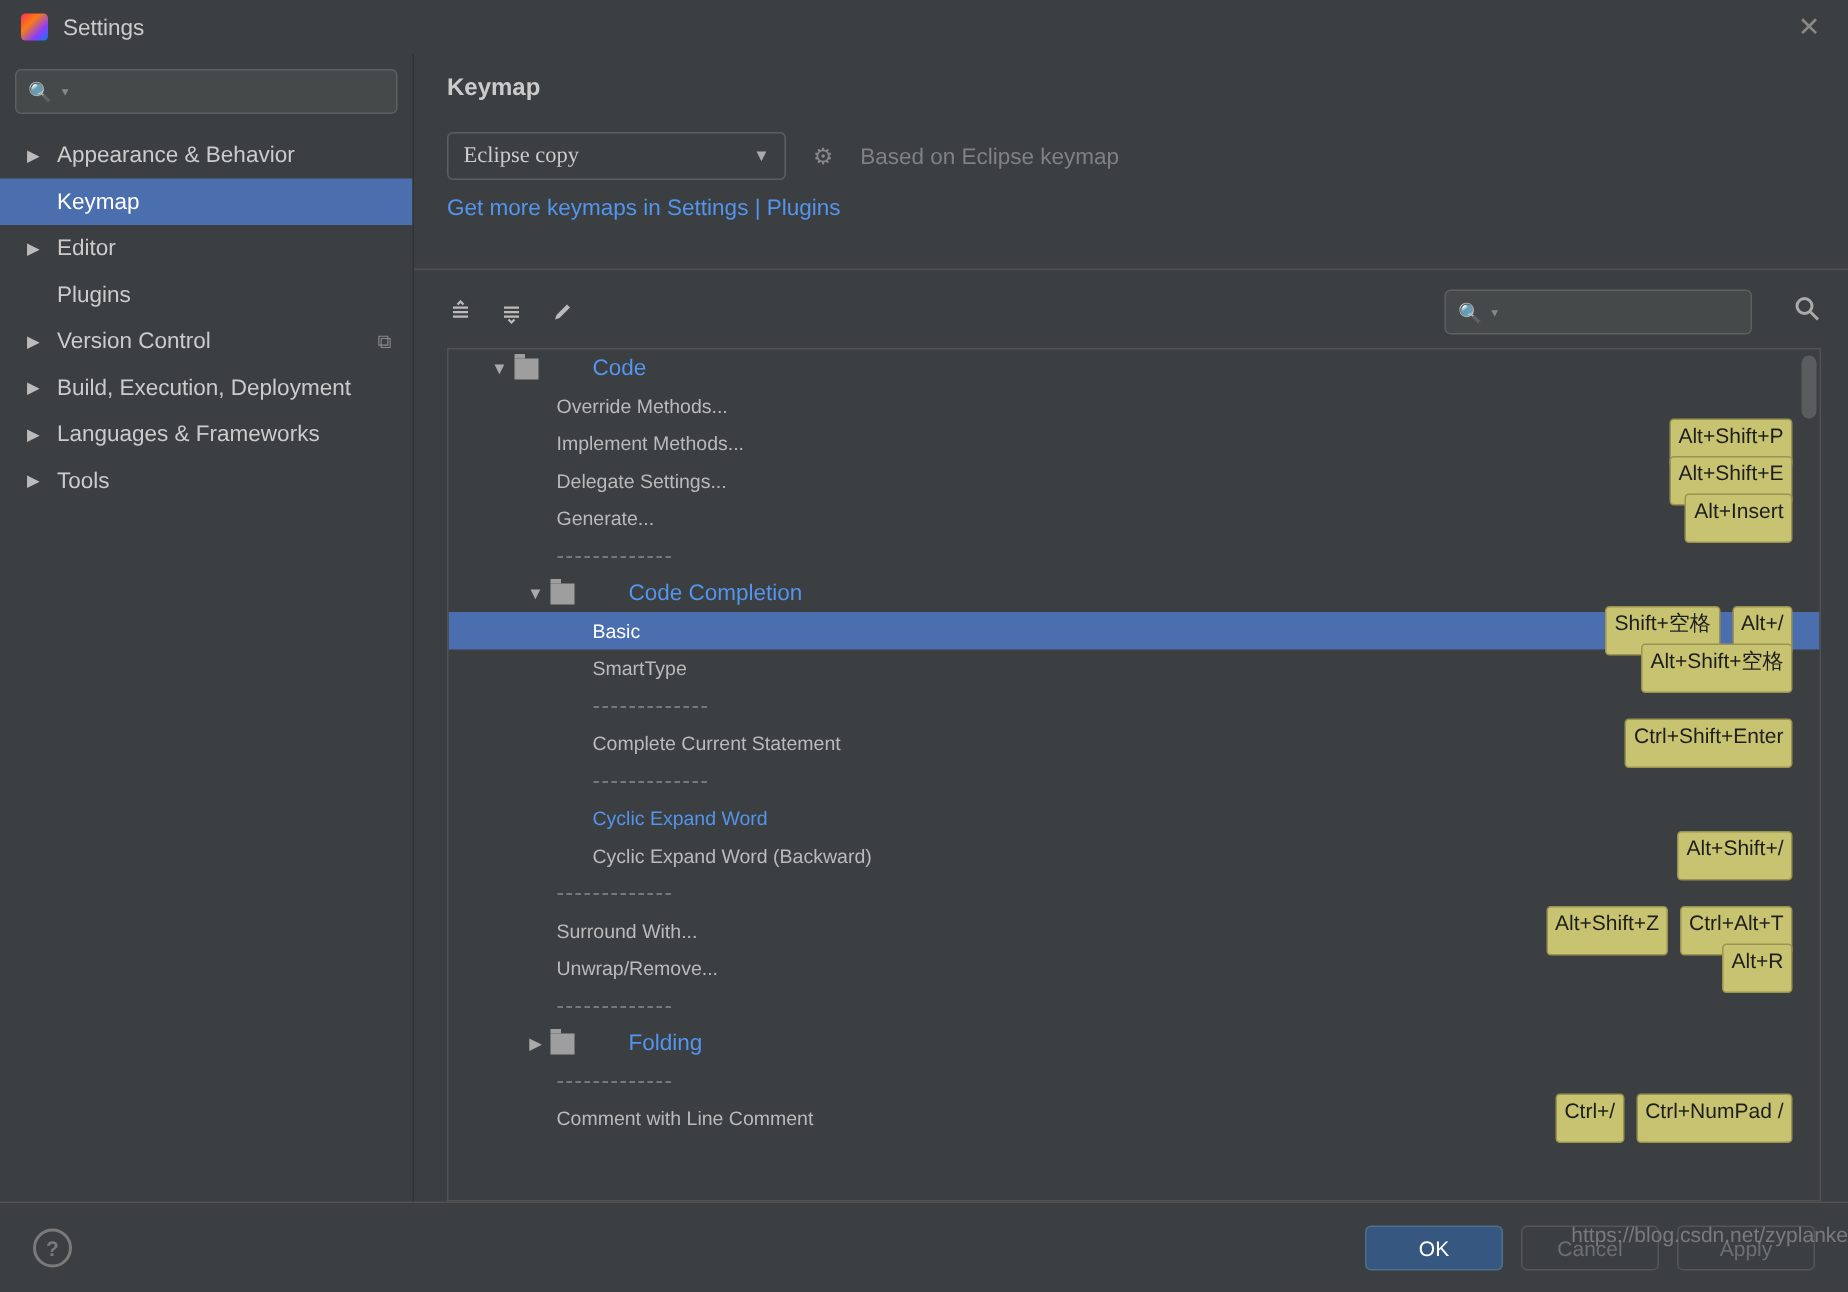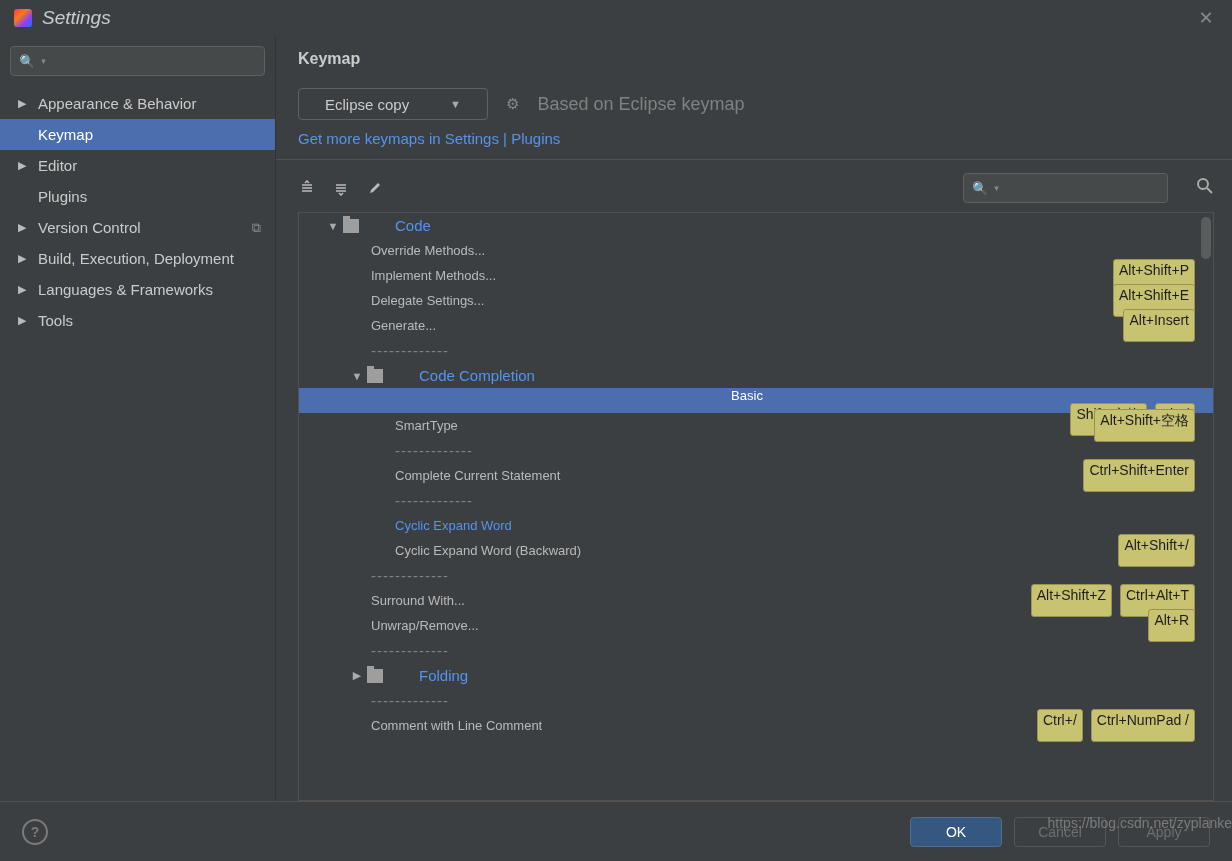--- a/index.html
+++ b/index.html
@@ -43,21 +43,21 @@
     align-items: center;
     padding: 0 14px;
     gap: 10px;
   }
   .app-icon {
     width: 18px;
     height: 18px;
     background: linear-gradient(135deg,#fe315d 0%,#f97b12 35%,#8b3dff 70%,#087cfa 100%);
     border-radius: 3px;
   }
-  .title-text { color: var(--text-bright); font-size: 19px; font-style: italic; }
+  .title-text { color: var(--text-bright); font-size: 15px; }
   .titlebar .close {
     margin-left: auto;
     width: 24px; height: 24px;
     display:flex;align-items:center;justify-content:center;
     color: #888; font-size: 18px; cursor:pointer;
   }
 
   
   .main {
     flex: 1;
@@ -129,38 +129,39 @@
     font-size: 16px;
     margin-bottom: 20px;
   }
   .row-select {
     display: flex;
     align-items: center;
     gap: 18px;
     margin-bottom: 10px;
   }
   .select {
-    width: 190px;
+    width: 226px;
     height: 32px;
     border: 1px solid #5e6060;
     border-radius: 4px;
     display: flex;
     align-items: center;
-    padding: 0 26px;
+    padding: 0 10px;
     color: var(--text-bright);
     font-size: 15px;
+    font-family: Liberation Serif, serif;
   }
   .select .caret { margin-left: auto; color:#aaa; font-size:11px; }
   .gear-icon { color:#888; font-size:15px; cursor:pointer;}
-  .based-on { color: var(--text-muted); font-size:18px; }
+  .based-on { color: var(--text-muted); font-size:15px; }
 
   .link-plugins {
     color: var(--text-link);
     font-size: 15px;
-    margin-bottom: 12px;
+    margin-bottom: 32px;
     cursor: pointer;
   }
   .divider-h {
     border-top: 1px solid #515151;
     margin: 0 -18px 8px -22px;
   }
 
   .toolbar-row {
     display: flex;
     align-items: center;
@@ -205,21 +206,21 @@
     background: #5a5d5e;
     border-radius: 5px;
   }
   .tree-row {
     height: 25px;
     display: flex;
     align-items: center;
     padding: 0 18px 0 0;
     white-space: nowrap;
   }
-  .tree-row.selected-row { background: var(--bg-selected); flex-direction: column; }
+  .tree-row.selected-row { background: var(--bg-selected); }
   .tree-row.selected-row .action-label { color: white; }
   .indent { display:inline-block; }
   .arrow {
     width:20px;
     display:flex;align-items:center;justify-content:center;
     color:#aaa;font-size:11px;
   }
   .folder-icon {
     width:16px;height:14px;
     background:#9e9e9e;

